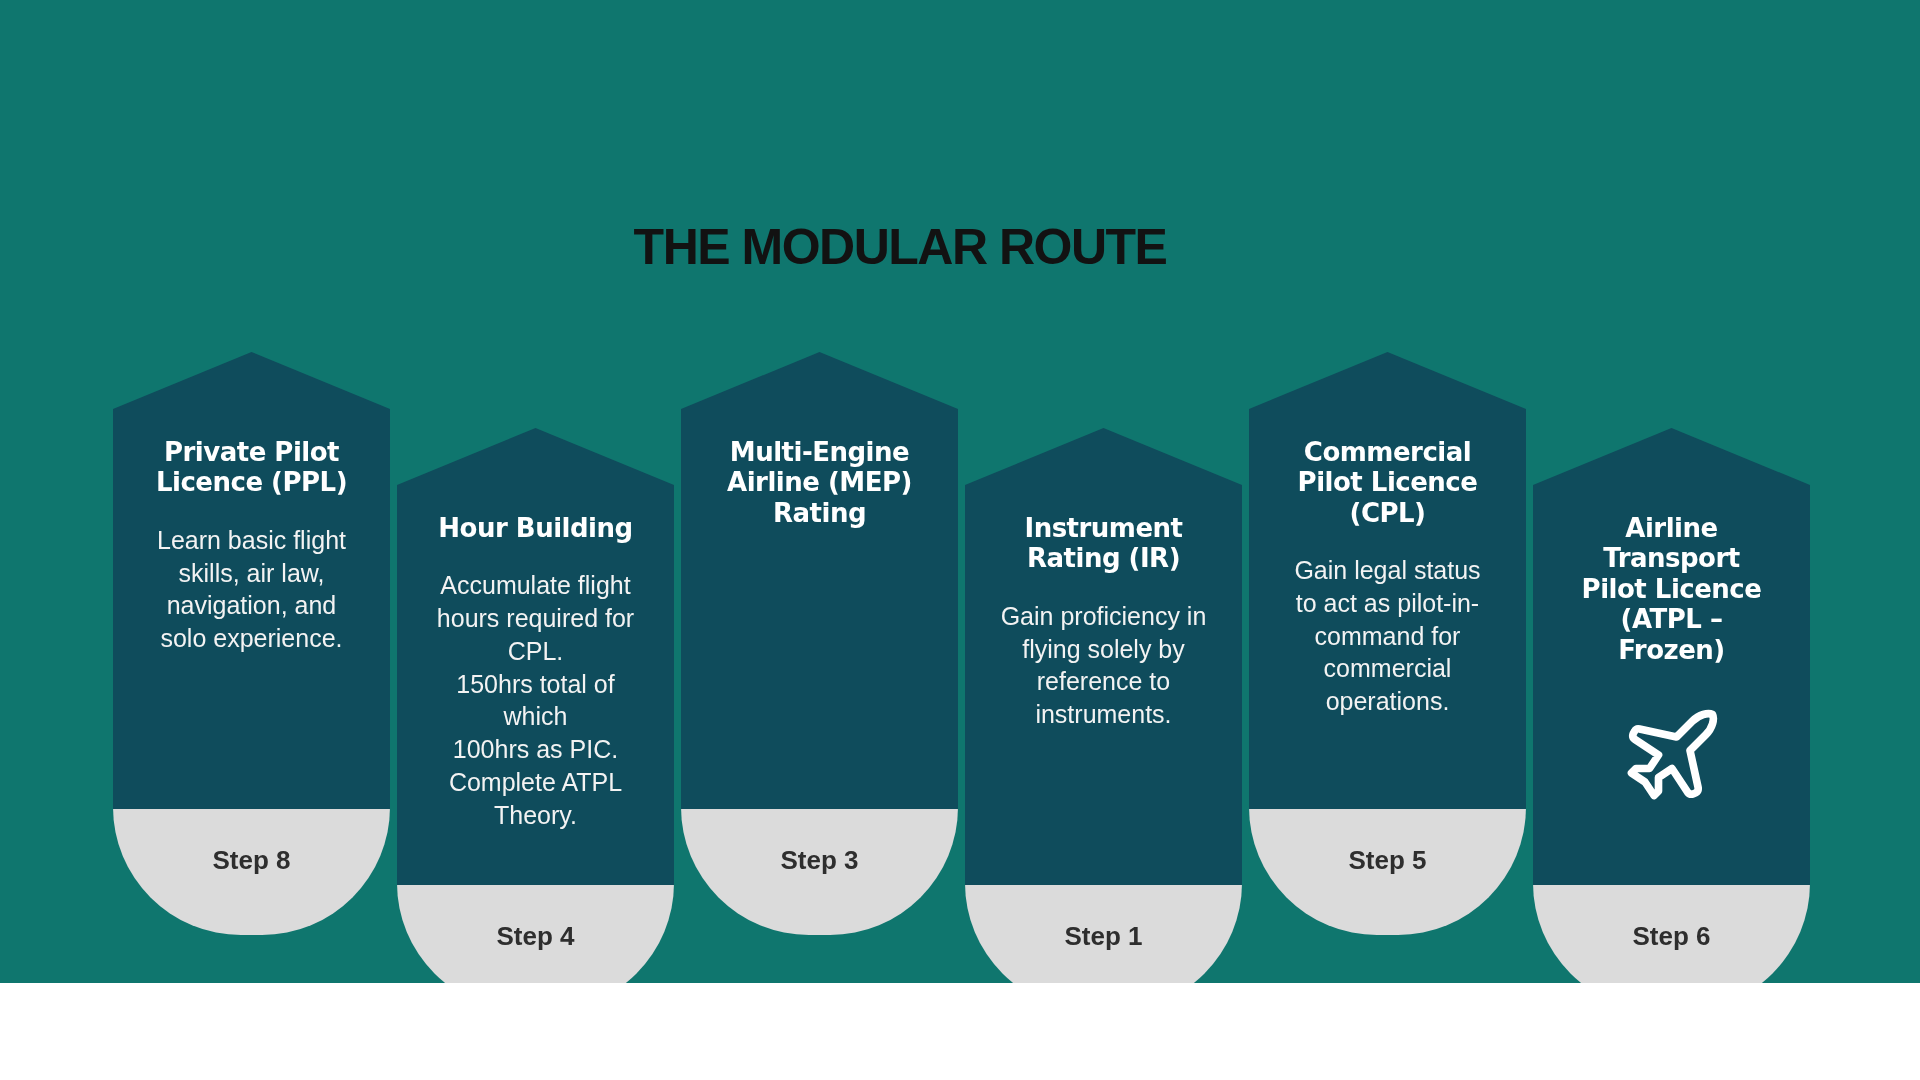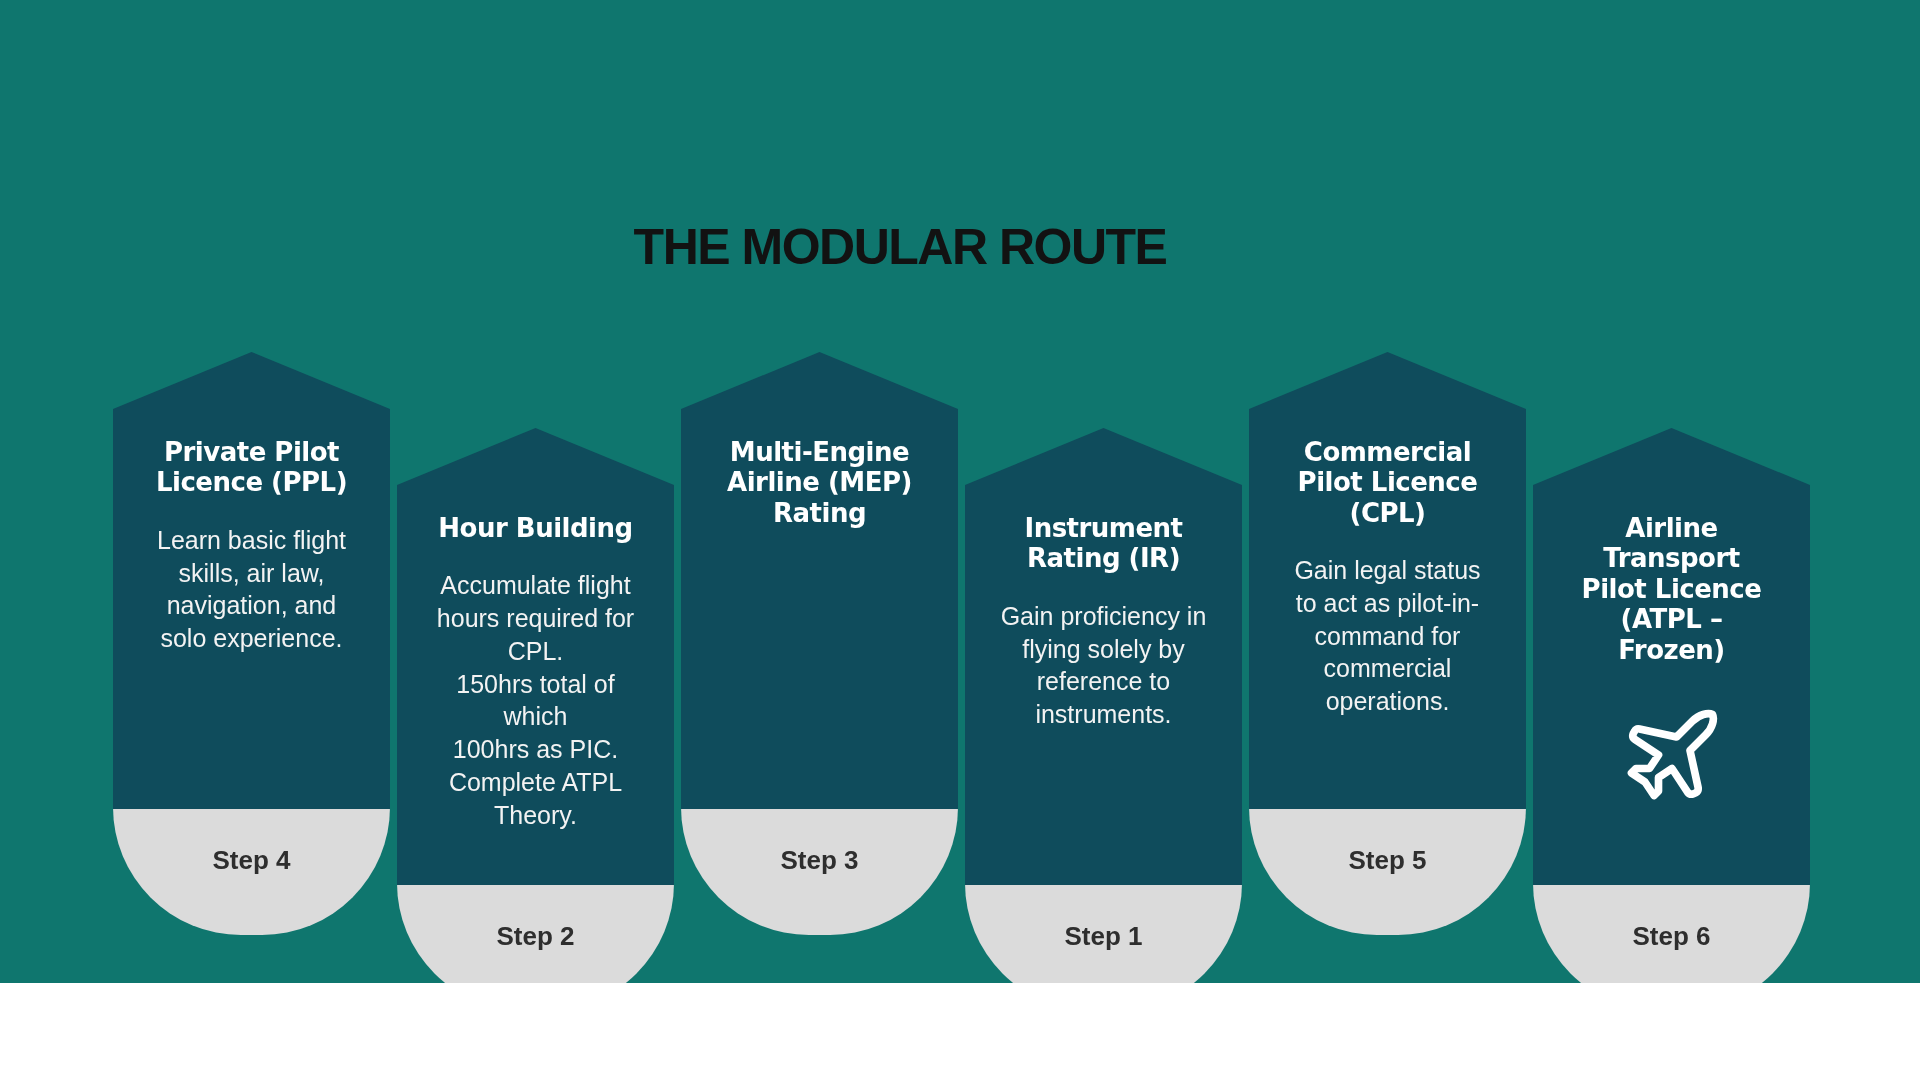--- a/index.html
+++ b/index.html
@@ -49,35 +49,35 @@
 </style>
 </head>
 <body>
 
 <div class="stage">
 
   <h1 class="title">THE MODULAR ROUTE</h1>
 
   <div class="card c1">
     <div class="semicircle">
-      <div class="step-label">Step 4</div>
+      <div class="step-label">Step 8</div>
     </div>
     <div class="pentagon">
       <div class="card-heading">Private Pilot
 Licence (PPL)</div>
       <div class="card-body">Learn basic flight
 skills, air law,
 navigation, and
 solo experience.</div>
     </div>
   </div>
 
   <div class="card c2">
     <div class="semicircle">
-      <div class="step-label">Step 2</div>
+      <div class="step-label">Step 4</div>
     </div>
     <div class="pentagon">
       <div class="card-heading">Hour Building</div>
       <div class="card-body">Accumulate flight
 hours required for
 CPL.
 150hrs total of
 which
 100hrs as PIC.
 Complete ATPL

